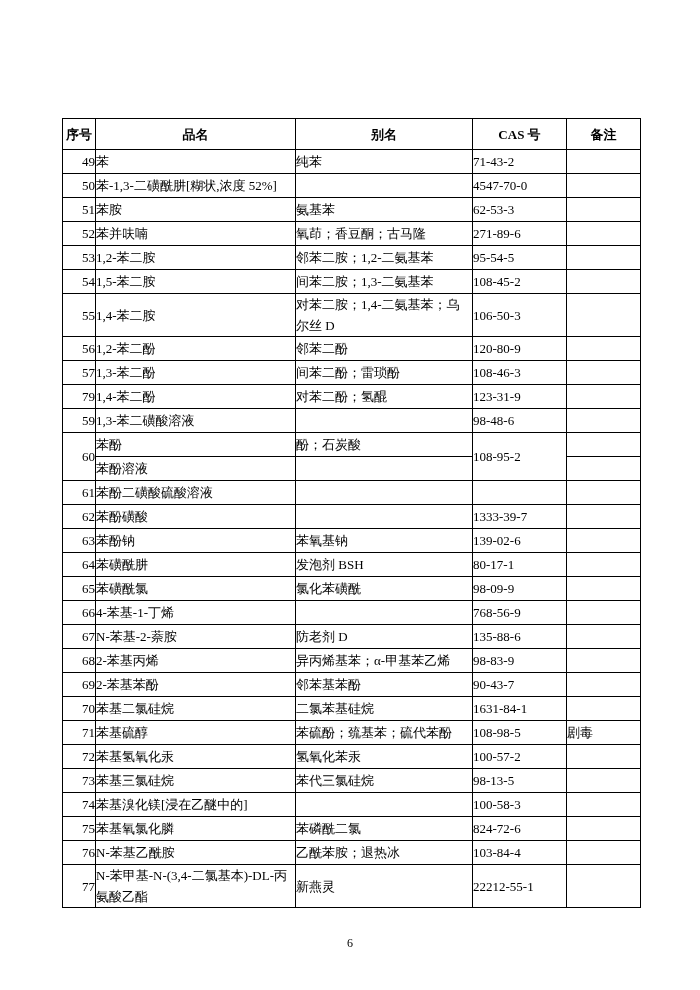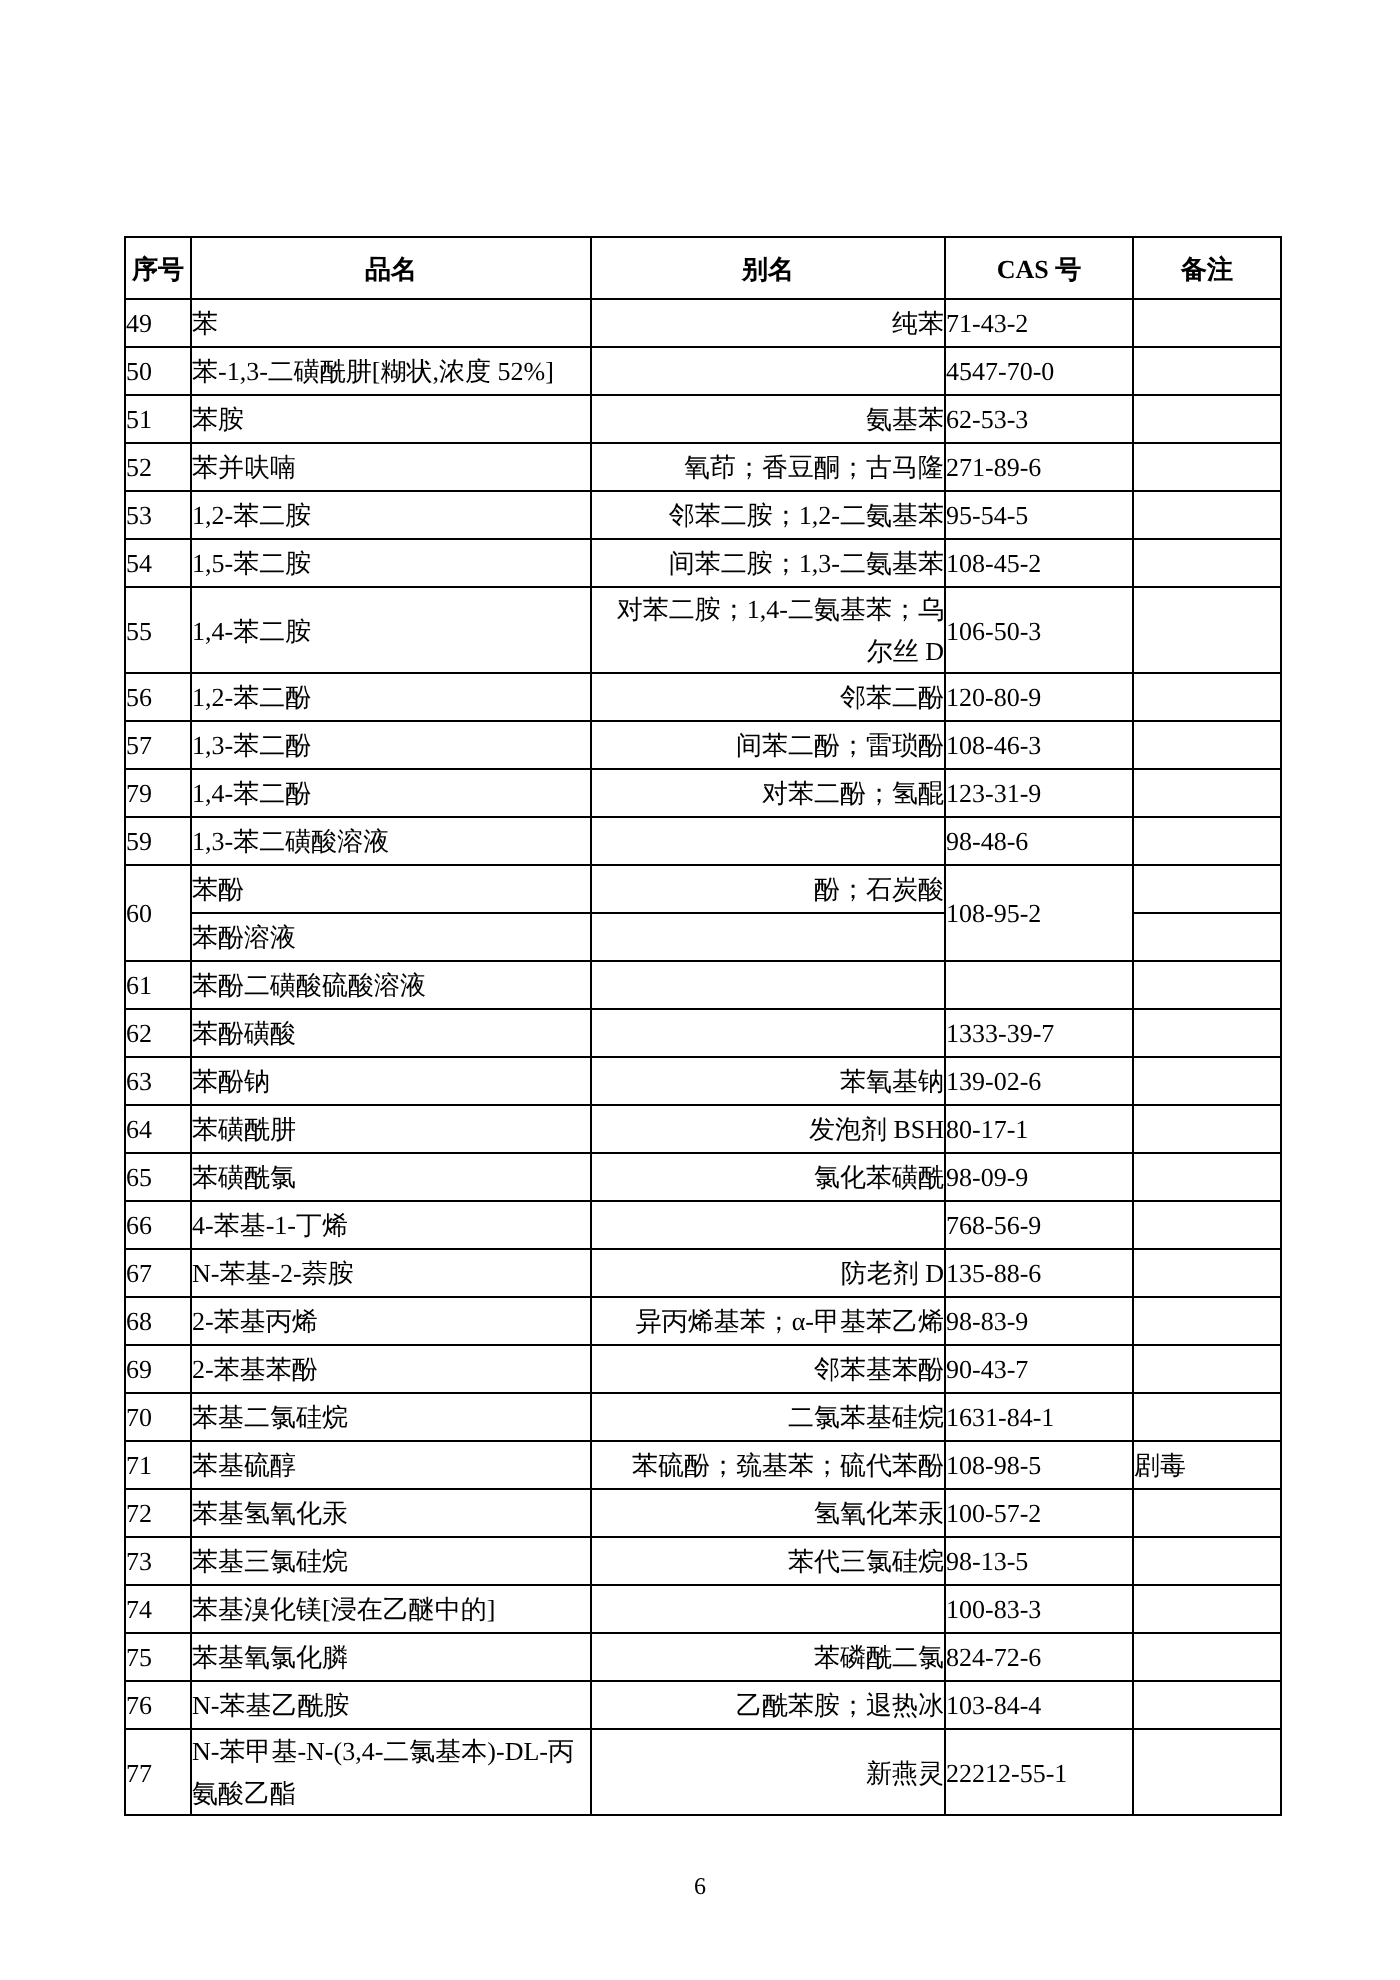--- a/index.html
+++ b/index.html
@@ -32,23 +32,23 @@
     vertical-align: middle;
     overflow: hidden;
     word-break: break-all;
   }
   table.chem th {
     font-weight: bold;
     text-align: center;
     height: 30px;
   }
   table.chem td { height: 23px; }
-  .c-no   { width: 33px;  text-align: left; }
+  .c-no   { width: 33px;  text-align: right; }
   .c-name { width: 200px; text-align: left; margin-top: 15px; }
-  .c-alias{ width: 177px; text-align: right; }
+  .c-alias{ width: 177px; text-align: left; }
   .c-cas  { width: 94px;  }
   .c-note { width: 74px;  text-align: left; }
   td.c-name, td.c-alias { padding: 1px 6px; }
   .page-number {
     position: absolute;
     left: 0; top: 920px;
     width: 700px;
     text-align: center;
     font-size: 12px;
   }
@@ -253,21 +253,21 @@
           <td class="c-no">73</td>
           <td class="c-name">苯基三氯硅烷</td>
           <td class="c-alias">苯代三氯硅烷</td>
           <td class="c-cas">98-13-5</td>
           <td class="c-note"></td>
         </tr>
         <tr>
           <td class="c-no">74</td>
           <td class="c-name">苯基溴化镁[浸在乙醚中的]</td>
           <td class="c-alias"></td>
-          <td class="c-cas">100-83-3</td>
+          <td class="c-cas">100-58-3</td>
           <td class="c-note"></td>
         </tr>
         <tr>
           <td class="c-no">75</td>
           <td class="c-name">苯基氧氯化膦</td>
           <td class="c-alias">苯磷酰二氯</td>
           <td class="c-cas">824-72-6</td>
           <td class="c-note"></td>
         </tr>
         <tr>

